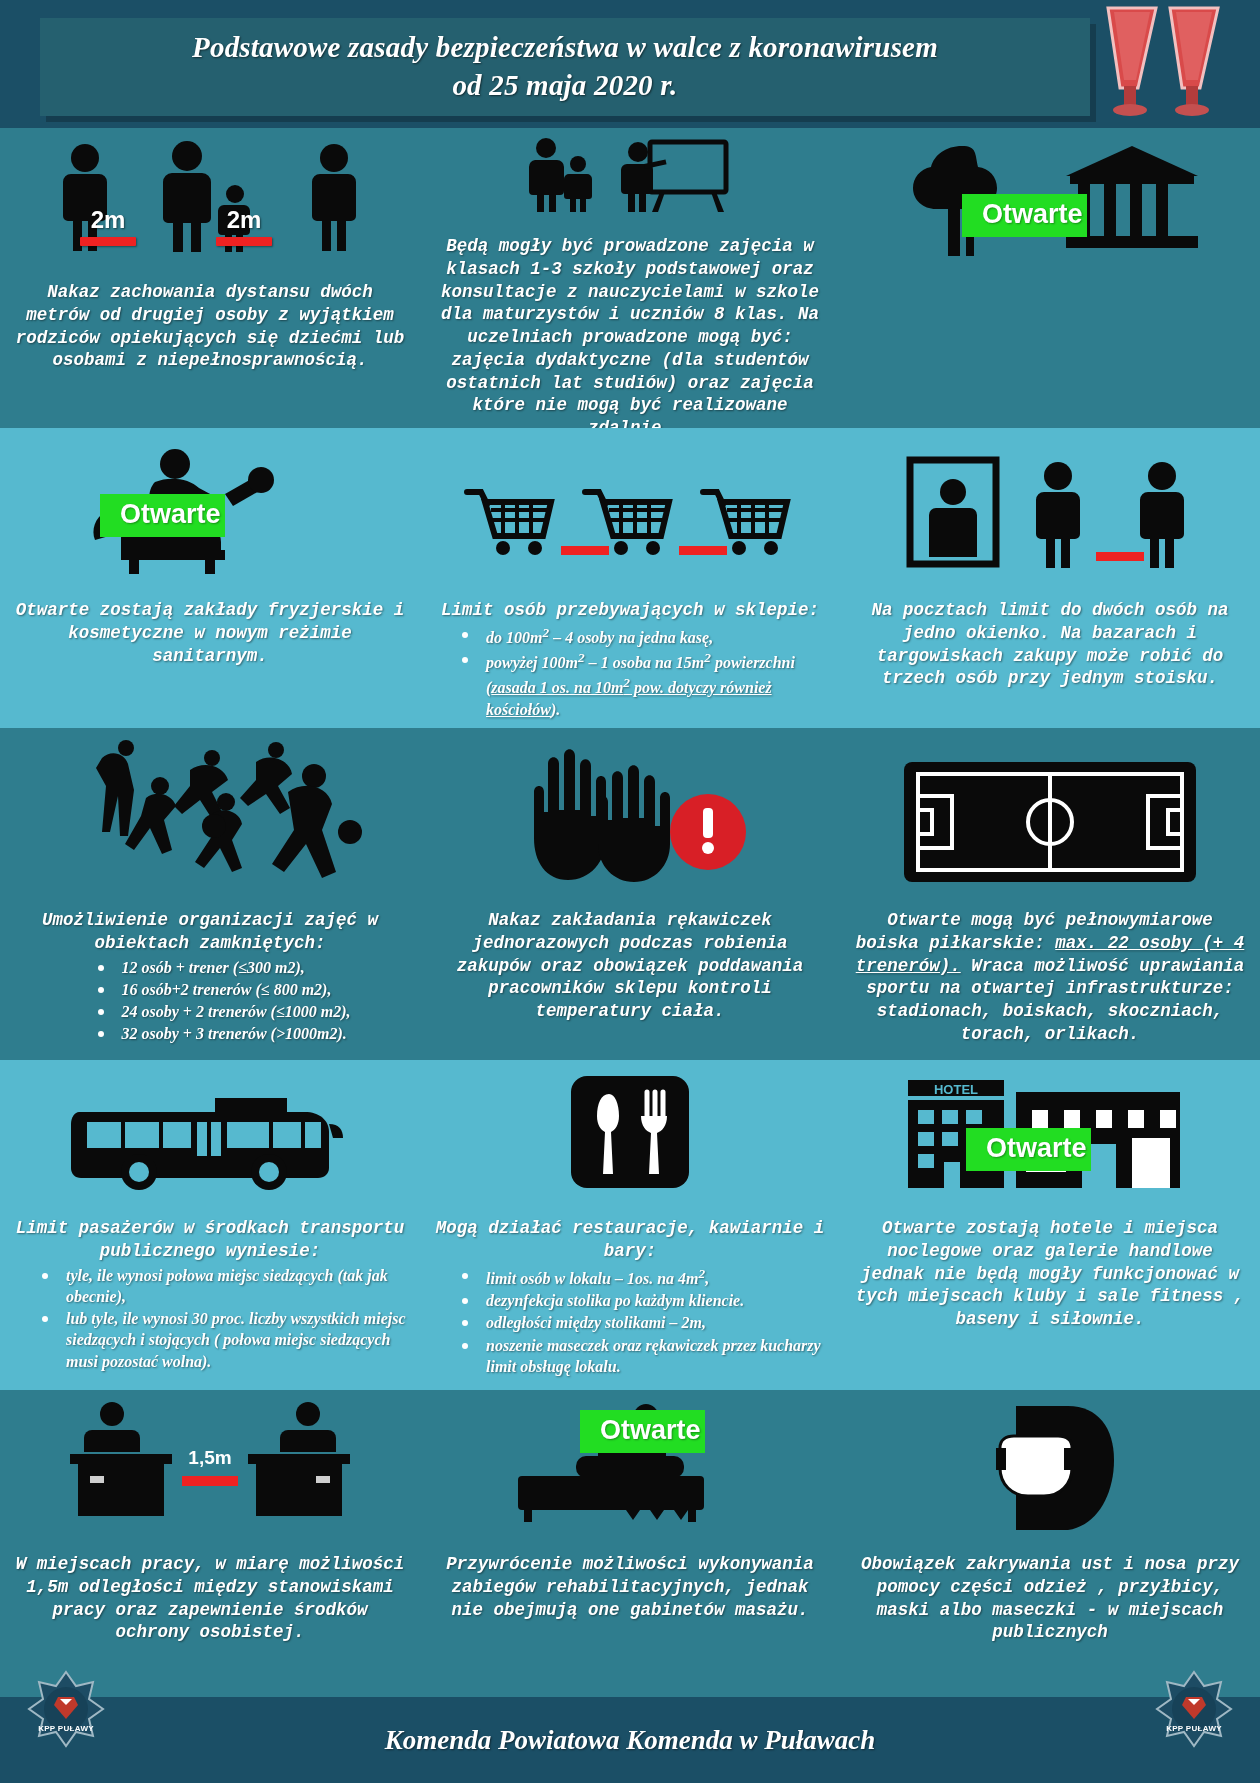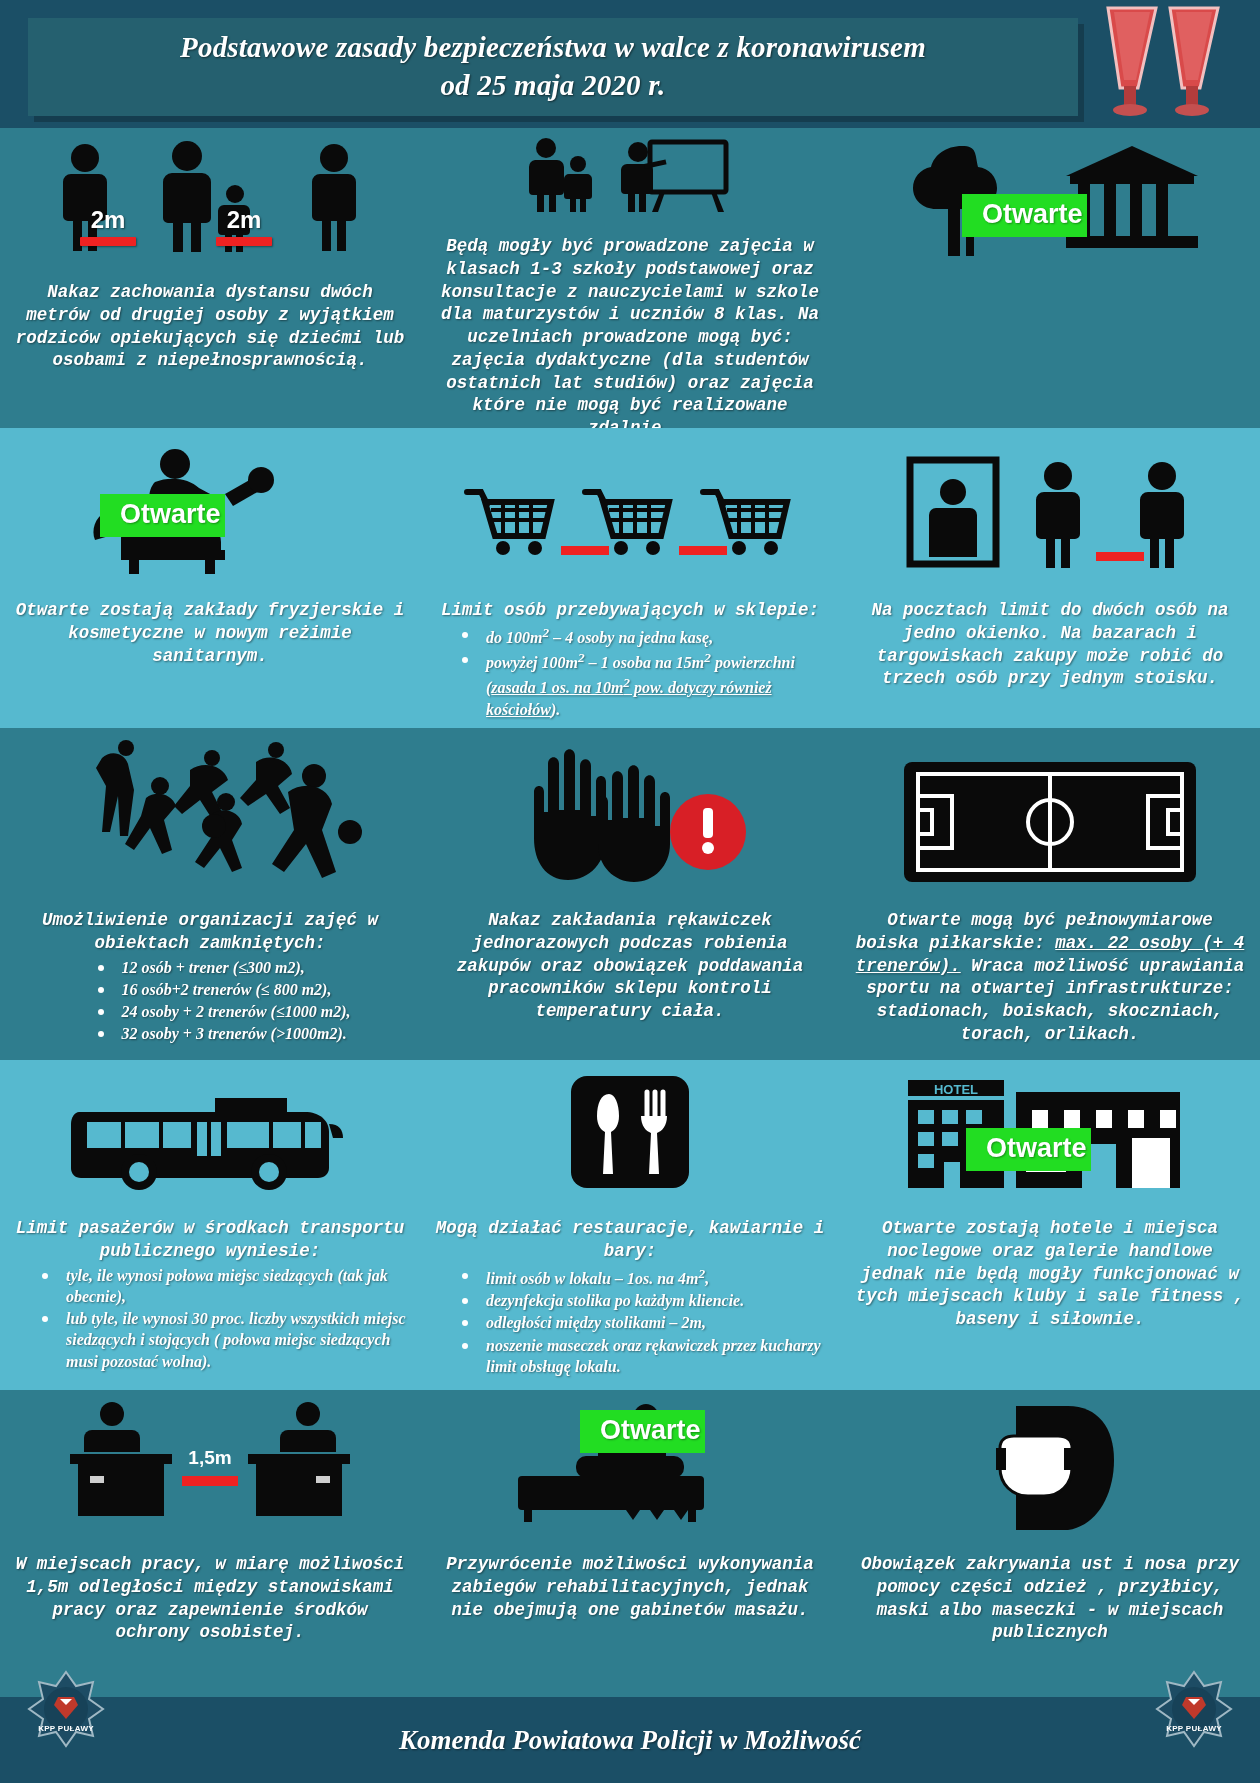--- a/index.html
+++ b/index.html
@@ -17,21 +17,21 @@
 
   
   .header-wrap {
     position: absolute;
     left: 0; top: 0;
     width: 1260px; height: 128px;
     background: #1b4f66;
   }
   .header-plate {
     position: absolute;
-    left: 28px; top: 18px;
+    left: 40px; top: 18px;
     width: 1050px; height: 98px;
     background: #25606f;
     box-shadow: 6px 6px 0 rgba(0,0,0,0.22);
     display: flex; align-items: center; justify-content: center;
   }
   .header-title {
     color: #ffffff;
     font-family: "Liberation Serif", serif;
     font-weight: bold;
     font-style: italic;
@@ -580,21 +580,21 @@
             <path d="M36 46h10v22H36zM104 46h10v22h-10z" fill="#0a0a0a"></path>
           </svg>
         </div>
         <div class="caption">Obowiązek zakrywania ust i nosa przy pomocy części odzież , przyłbicy, maski albo maseczki - w miejscach publicznych</div>
       </div>
 
     </div>
   </div>
 
   <div class="footer">
-    <div class="footer-title">Komenda Powiatowa Policji w Możliwość</div>
+    <div class="footer-title">Komenda Powiatowa Komenda w Puławach</div>
   </div>
 
   <div class="badge l">
     <svg width="96" height="96" viewBox="0 0 96 96">
       <g>
         <path d="M48 3l10 14 17-4-4 17 14 10-14 10 4 17-17-4-10 14-10-14-17 4 4-17-14-10 14-10-4-17 17 4z" fill="#1d4c64" stroke="#9fb8c4" stroke-width="2"></path>
         <circle cx="48" cy="40" r="22" fill="#174258"></circle>
         <path d="M40 28h16l4 8-12 14-12-14z" fill="#c0392b"></path>
         <path d="M42 30h12l-6 6z" fill="#ffffff"></path>
       </g>

